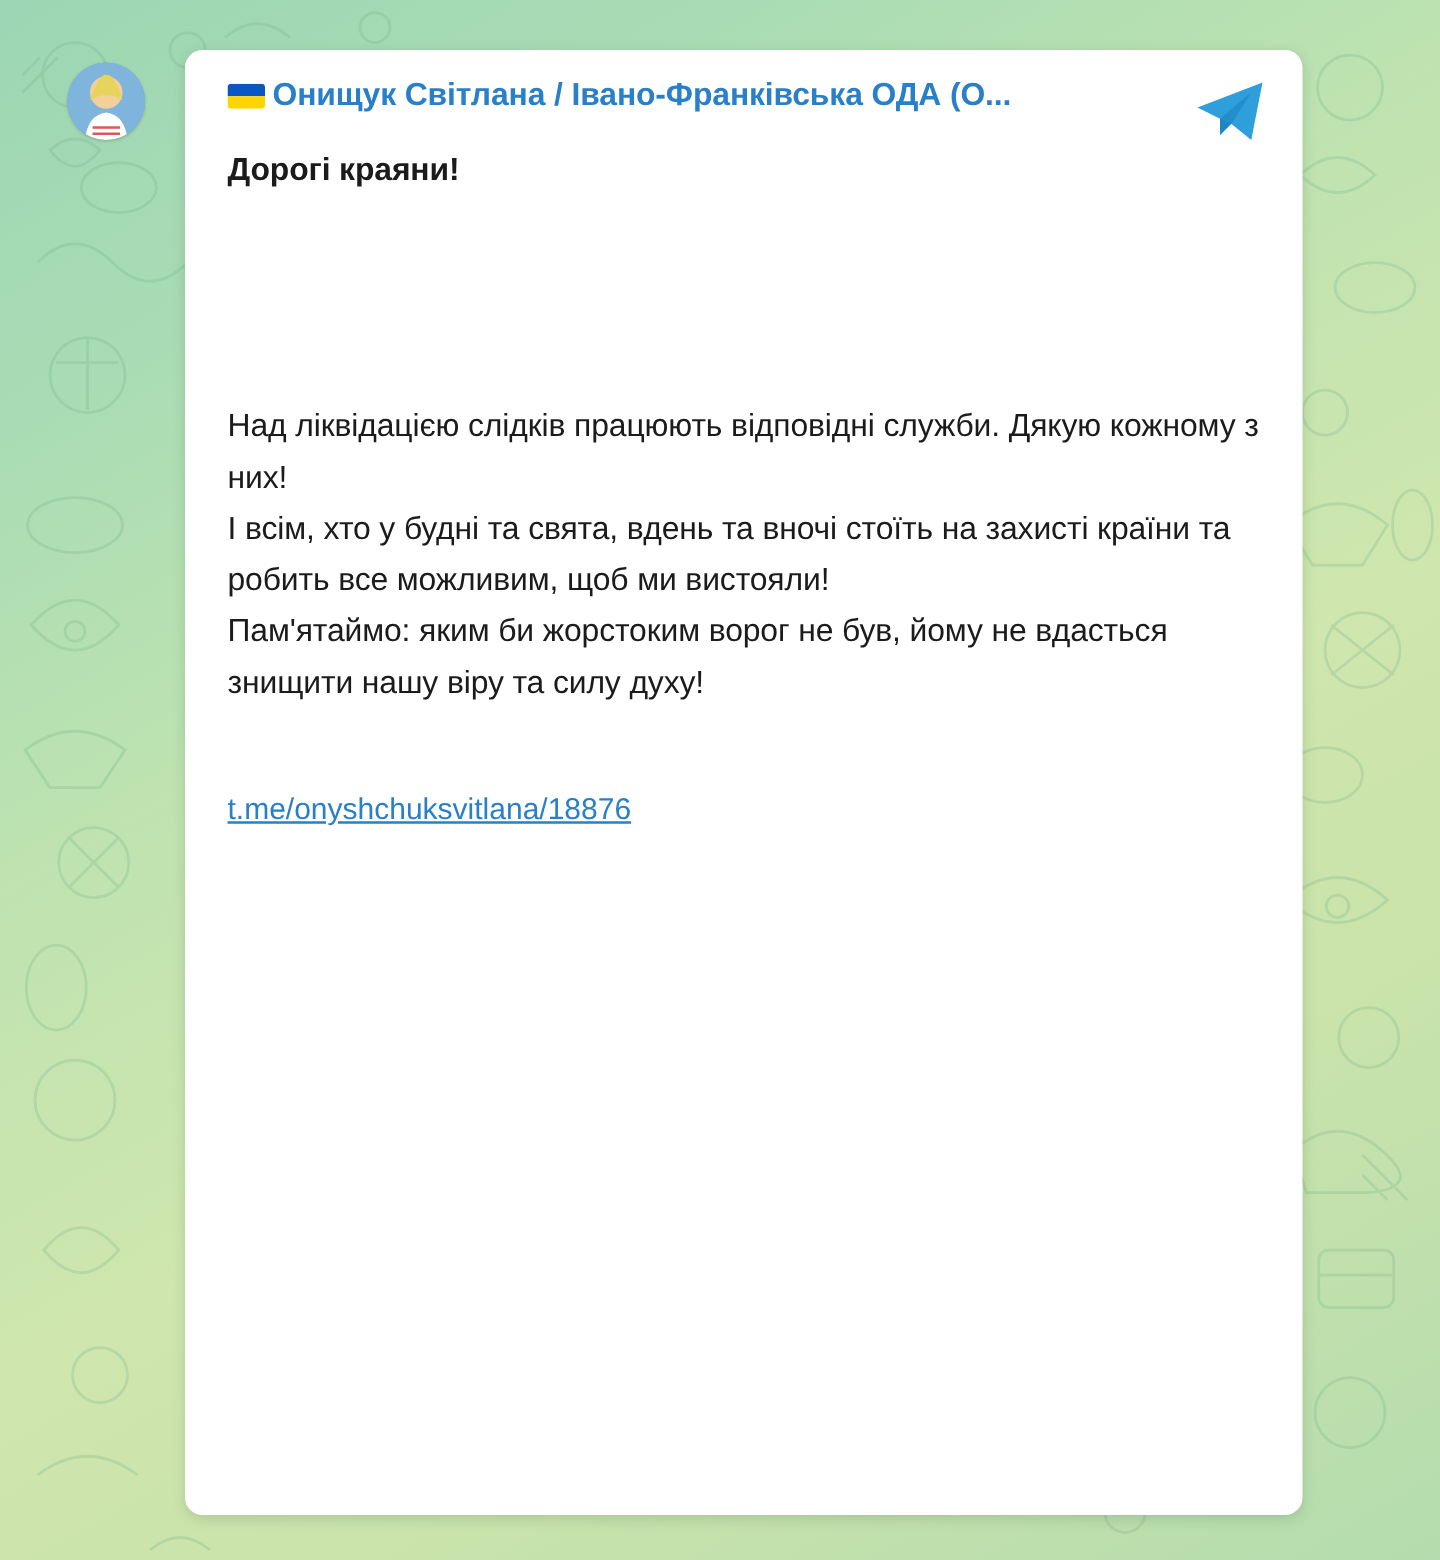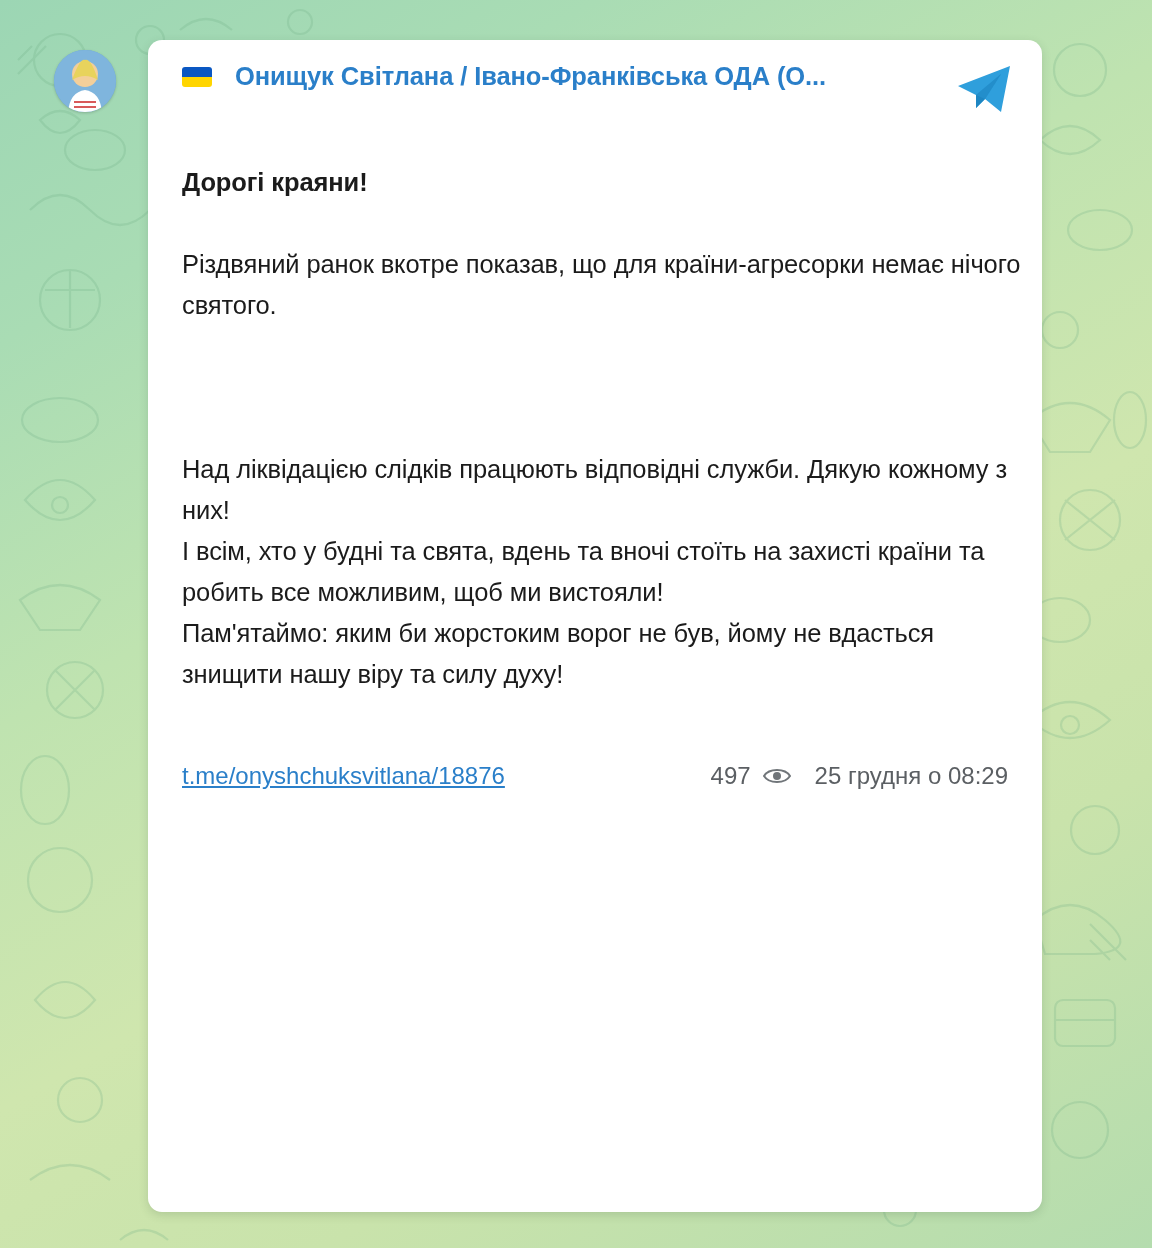--- a/index.html
+++ b/index.html
@@ -80,38 +80,36 @@
   .flag-bottom { height: 10px; background: #ffd500; }
 
   .channel-name {
     color: #2a7fc9;
     font-size: 25.5px;
     font-weight: bold;
     white-space: nowrap;
     overflow: hidden;
     text-overflow: ellipsis;
     letter-spacing: -0.1px;
-    margin-left: 17px;
   }
 
   .tg-logo {
     position: absolute;
     right: 28px;
     top: 18px;
     width: 60px;
     height: 60px;
   }
 
   .post-body {
     padding: 0 14px 0 34px;
     color: #1b1b1b;
     font-size: 25.5px;
     line-height: 41px;
     letter-spacing: -0.1px;
-    margin-top: 46px;
   }
   .post-body p { margin: 0; }
   .post-body .spacer { height: 41px; }
   .post-title { font-weight: bold; margin-bottom: 0; }
 
   .post-footer {
     display: flex;
     align-items: center;
     padding: 26px 34px 26px 34px;
     font-size: 24px;
@@ -213,38 +211,27 @@
           <path d="M4 28 L56 8 L47 54 L31 41 L22 50 L22 37 Z" fill="#2f9fdc"></path>
           <path d="M22 37 L47 16 L31 41 L22 50 Z" fill="#1e86c2"></path>
           <path d="M22 37 L47 16 L31 41 Z" fill="#2f9fdc" opacity="0.35"></path>
         </svg>
       </div>
     </div>
 
     <div class="post-body">
       <p class="post-title">Дорогі краяни!</p>
       <div class="spacer"></div>
-      <p>Різдвяний ранок вкотре показав, що для країни-агресорки немає нічого святого.</p>
       <div class="spacer"></div>
       <div class="spacer"></div>
       <div class="spacer"></div>
       <p style="white-space:pre-wrap">Над ліквідацією слідків працюють відповідні служби. Дякую кожному з них!
 І всім, хто у будні та свята, вдень та вночі стоїть на захисті країни та робить все можливим, щоб ми вистояли!
 Пам'ятаймо: яким би жорстоким ворог не був, йому не вдасться знищити нашу віру та силу духу!</p>
       <div class="spacer"></div>
     </div>
 
     <div class="post-footer">
       <span class="post-link">t.me/onyshchuksvitlana/18876</span>
-      <span class="footer-right">
-        <span class="views-count">497</span>
-        <span class="eye-icon">
-          <svg width="28" height="18" viewBox="0 0 28 18" xmlns="http://www.w3.org/2000/svg">
-            <path d="M1 9 C6 1, 22 1, 27 9 C22 17, 6 17, 1 9 Z" fill="none" stroke="#707579" stroke-width="2"></path>
-            <circle cx="14" cy="9" r="4" fill="#707579"></circle>
-          </svg>
-        </span>
-        <span class="post-date">25 грудня о 08:29</span>
-      </span>
     </div>
 
   </div>
 </div>
 
 </body></html>

